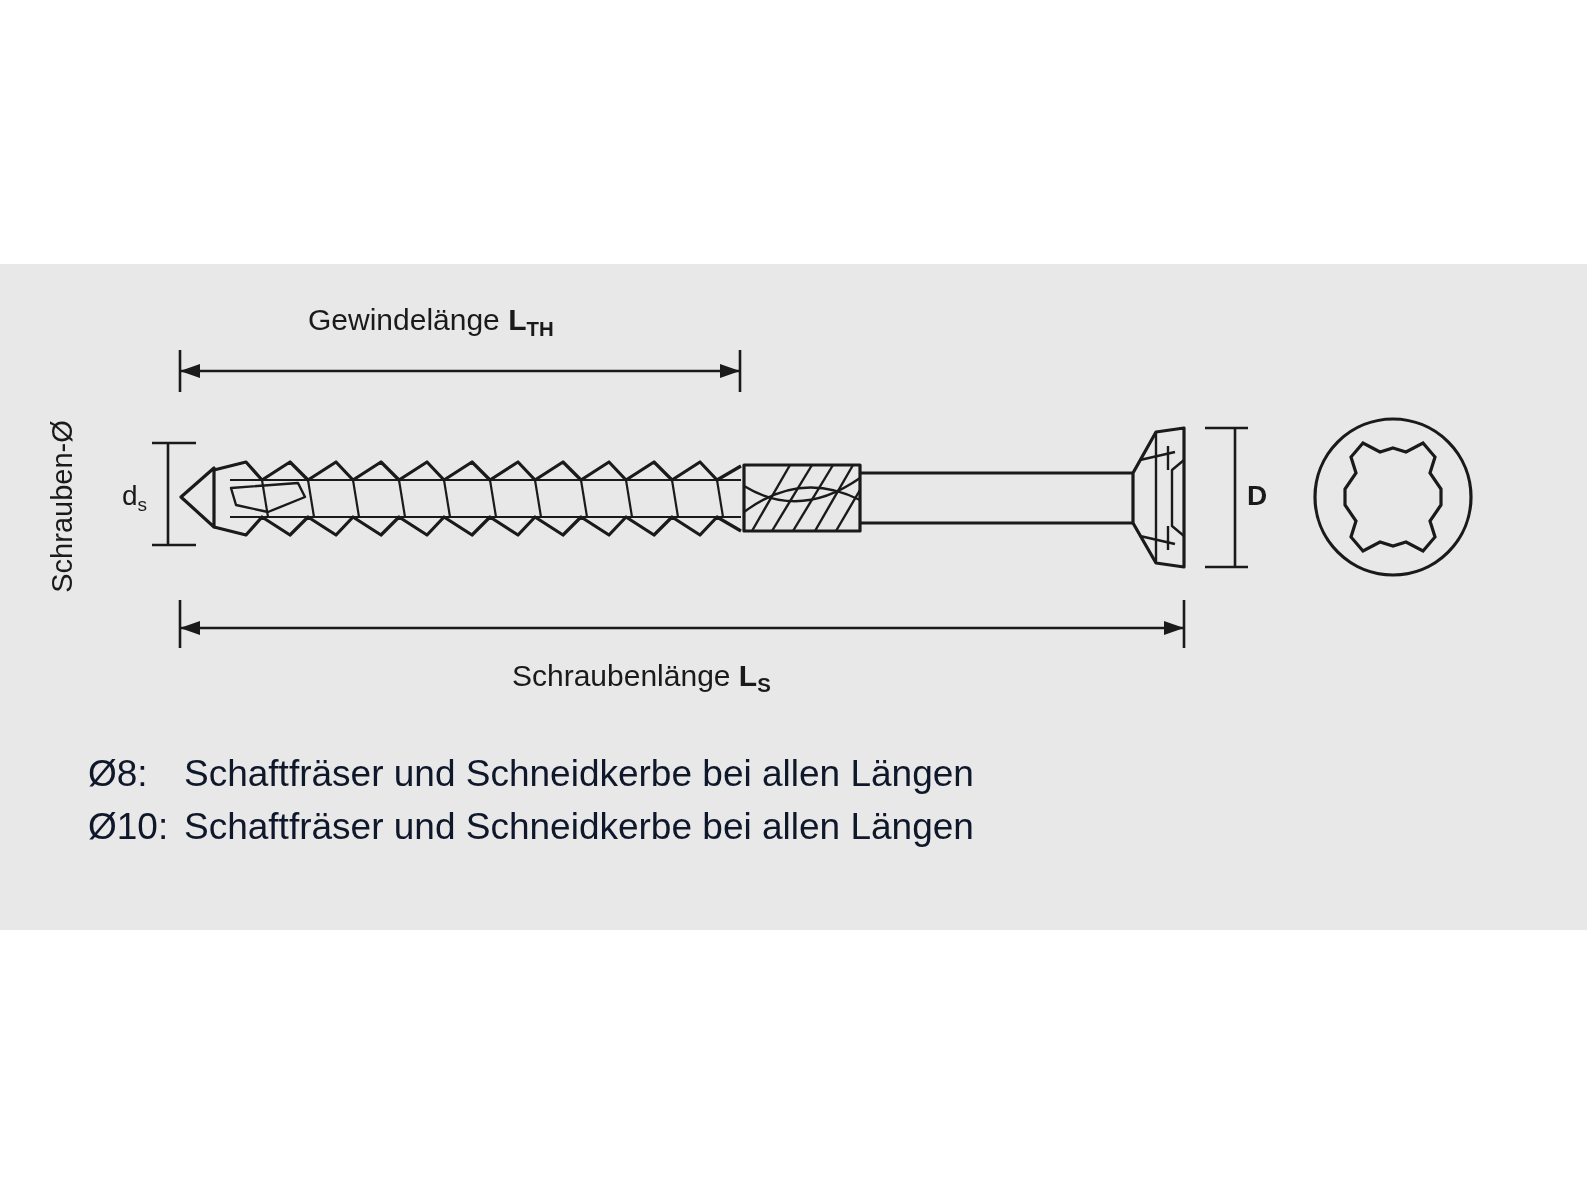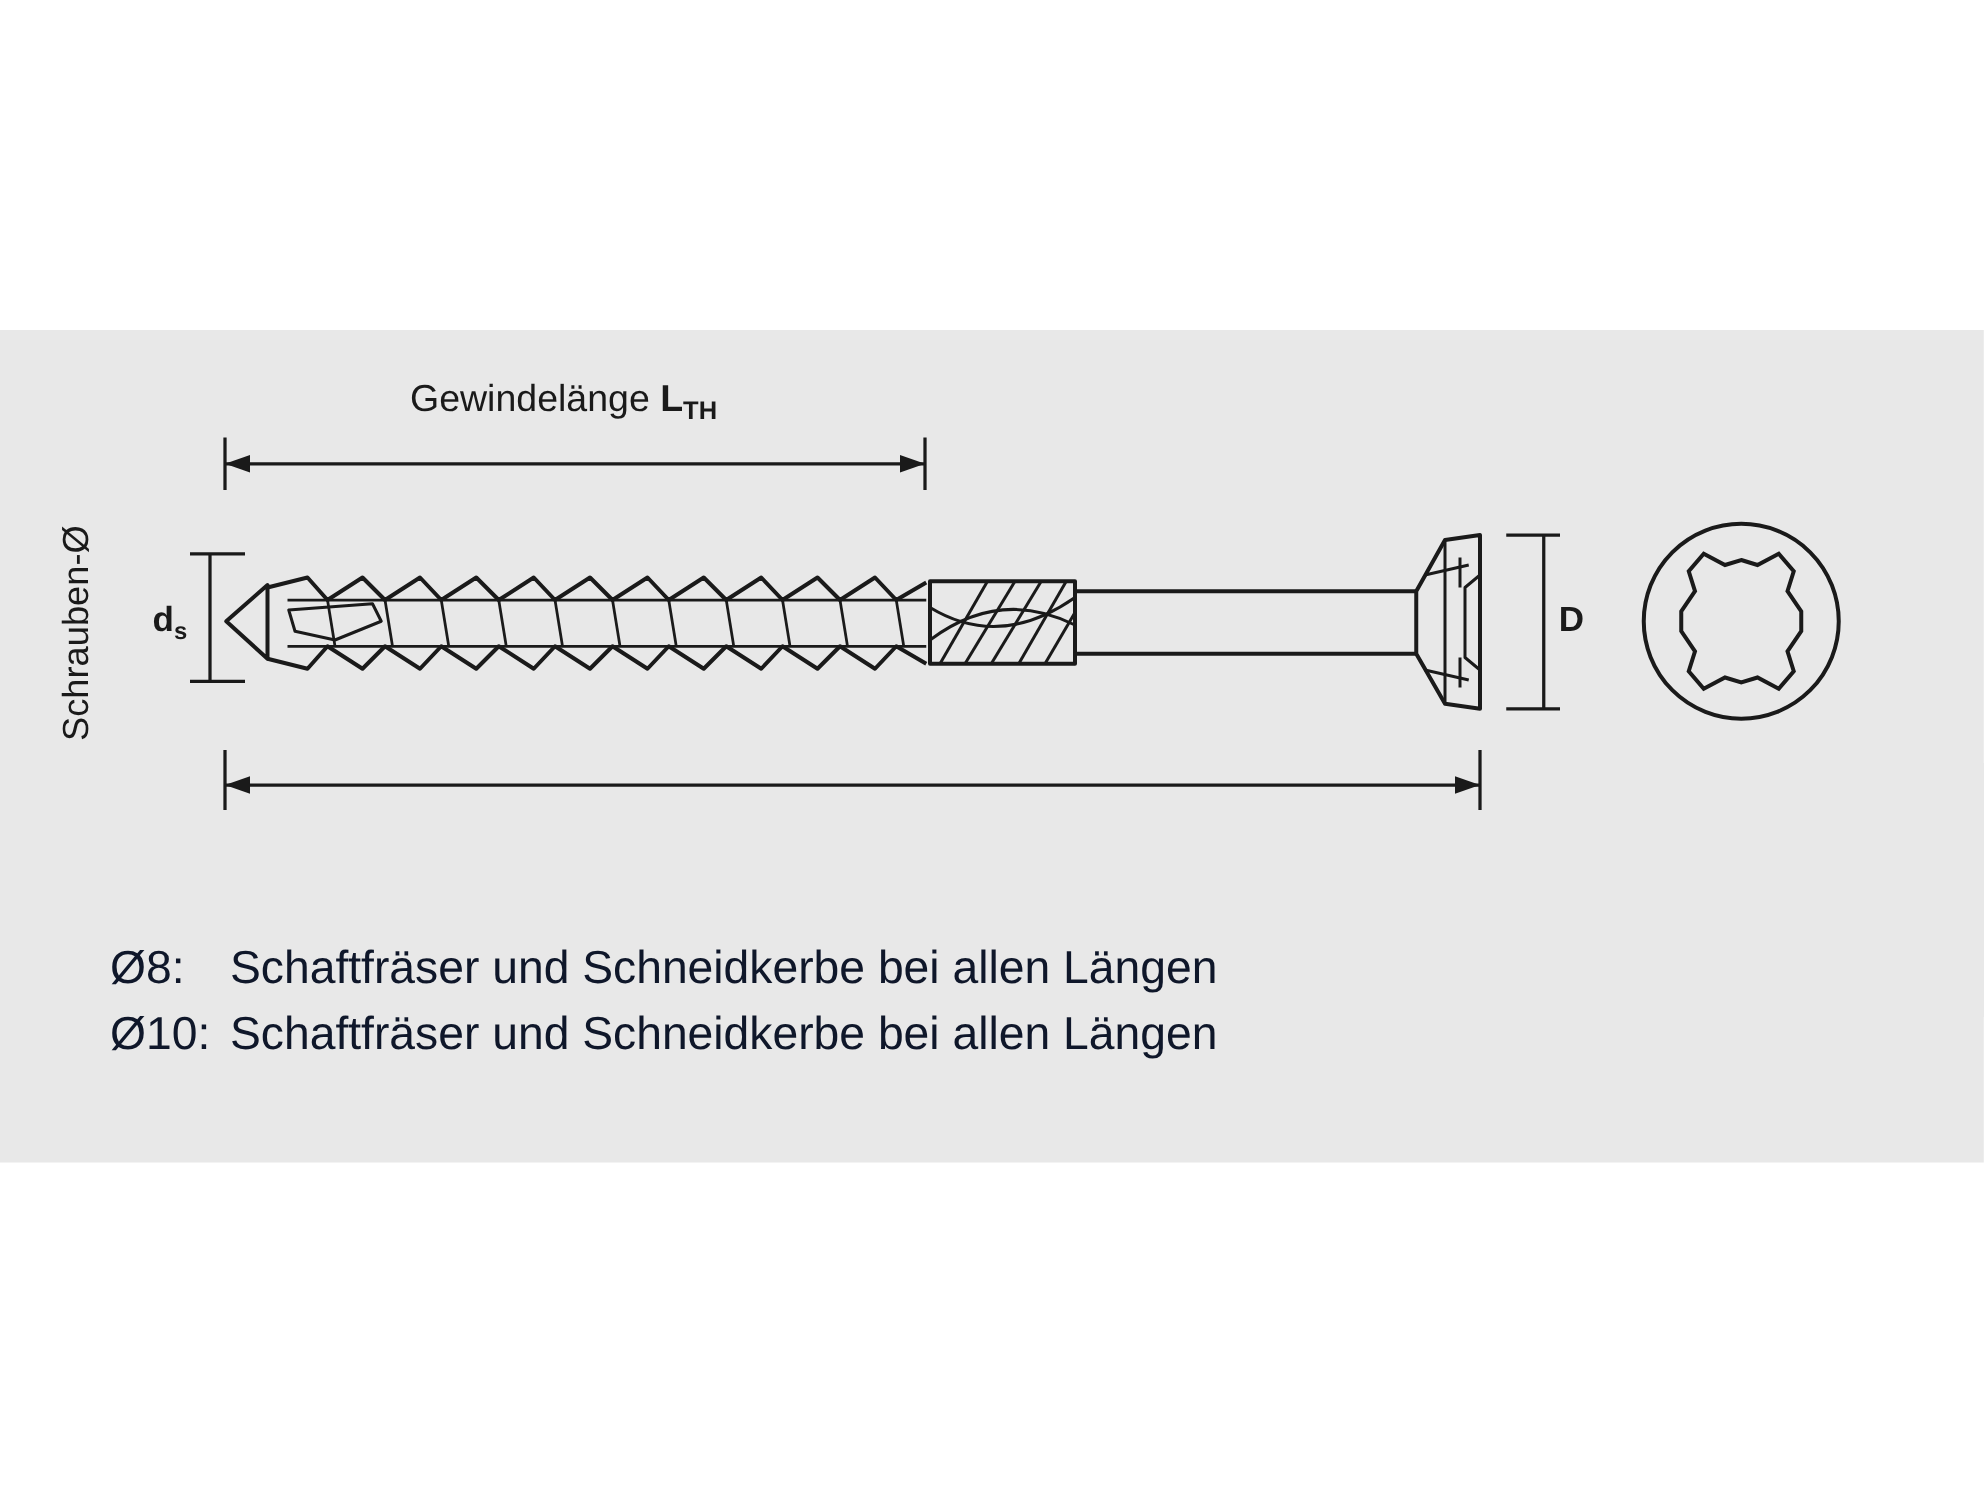--- a/index.html
+++ b/index.html
@@ -34,42 +34,42 @@
     top: 0;
     width: 1587px;
     height: 1200px;
   }
   .lbl {
     position: absolute;
     color: #1a1a1a;
     white-space: nowrap;
   }
   .lbl-thread {
-    left: 328px;
+    left: 308px;
     top: 303px;
     font-size: 30px;
   }
   .lbl-screwlen {
     left: 512px;
     top: 659px;
     font-size: 30px;
   }
   .lbl-dia-vert {
     left: -38px;
     top: 490px;
     width: 200px;
     text-align: center;
     font-size: 29px;
     transform: rotate(-90deg);
   }
   .lbl-ds {
     left: 122px;
     top: 480px;
     font-size: 28px;
-    font-weight: bold;
+    font-weight: normal;
   }
   .lbl-D {
     left: 1247px;
     top: 480px;
     font-size: 28px;
     font-weight: bold;
   }
   sub {
     font-size: 0.68em;
     vertical-align: baseline;
@@ -212,20 +212,24 @@
       </g>
 
     </g>
   </svg>
 
   <div class="lbl lbl-thread">
     <span>Gewindelänge</span>
     <span class="bold">L</span><sub class="bold">TH</sub>
   </div>
 
+  <div class="lbl lbl-screwlen">
+    <span>Schraubenlänge</span>
+    <span class="bold">L</span><sub class="bold">S</sub>
+  </div>
 
   <div class="lbl lbl-dia-vert">Schrauben-Ø</div>
 
   <div class="lbl lbl-ds">
     <span>d</span><sub>s</sub>
   </div>
 
   <div class="lbl lbl-D">D</div>
 
   <div class="notes">

